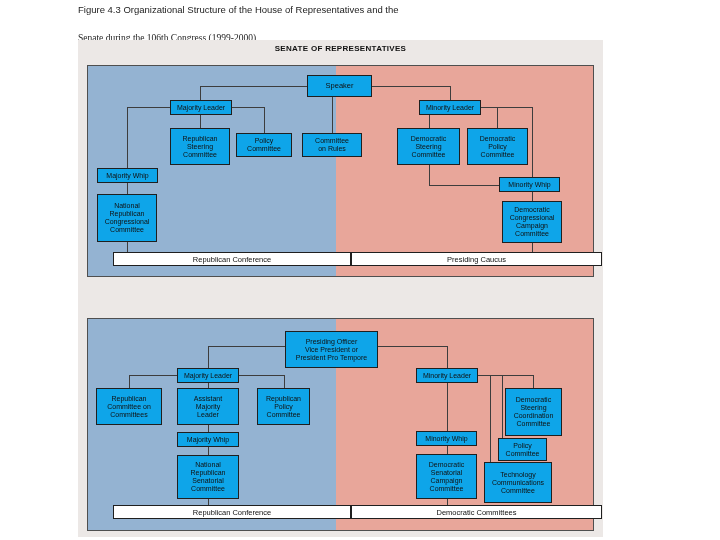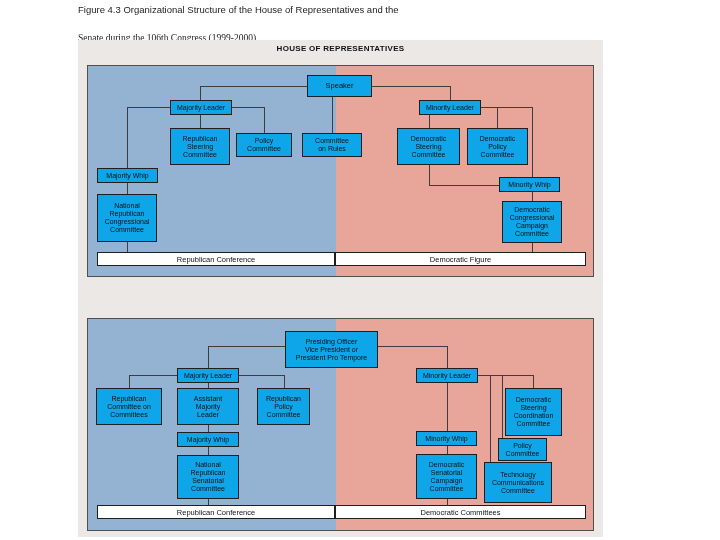--- a/index.html
+++ b/index.html
@@ -11,36 +11,36 @@
                 font-weight:bold;color:#111;letter-spacing:.3px;}
   .panel{position:absolute;left:87px;width:505px;border:1px solid #4f4f4f;}
   .half{position:absolute;top:0;height:100%;}
   .half.rep{left:0;width:248px;background:#94b3d2;}
   .half.dem{left:248px;right:0;background:#e8a69a;}
   .node{position:absolute;background:#0ea5e9;border:1px solid #1f1f1f;color:#111;
         display:flex;align-items:center;justify-content:center;text-align:center;
         font-size:7px;line-height:8px;white-space:pre-line;box-sizing:border-box;z-index:3;}
   .bar{position:absolute;background:#ffffff;border:1px solid #1f1f1f;color:#111;
        display:flex;align-items:center;justify-content:center;text-align:center;
-       font-size:7.5px;box-sizing:border-box;z-index:3;}
+       font-size:7.5px;box-sizing:border-box;z-index:3;margin-left:16px;}
   .hline,.vline{position:absolute;background:#3d3d3d;z-index:2;}
   .hline{height:1px;}
   .vline{width:1px;}
 </style>
 </head>
 <body>
 
 <div id="page">
 
   <div class="title-line" style="top:4px;">Figure 4.3 Organizational Structure of the House of Representatives and the</div>
   <div class="title-line" style="top:33px;font-family:Liberation Serif, serif;">Senate during the 106th Congress (1999-2000)</div>
 
   <div id="figure-bg"></div>
 
-  <div class="panel-header" style="top:44px;">HOUSE OF REPRESENTATIVES</div>
+  <div class="panel-header" style="top:44px;">SENATE OF REPRESENTATIVES</div>
 
   <div class="panel" style="top:65px;height:210px;">
     <div class="half rep"></div>
     <div class="half dem"></div>
   </div>
 
   <div class="hline" style="left:200px;top:86px;width:107px;"></div>
   <div class="vline" style="left:200px;top:86px;height:14px;"></div>
   <div class="hline" style="left:372px;top:86px;width:78px;"></div>
   <div class="vline" style="left:450px;top:86px;height:14px;"></div>
@@ -81,21 +81,21 @@
 Committee</div>
   <div class="node" style="left:467px;top:128px;width:61px;height:37px;">Democratic
 Policy
 Committee</div>
   <div class="node" style="left:499px;top:177px;width:61px;height:15px;">Minority Whip</div>
   <div class="node" style="left:502px;top:201px;width:60px;height:42px;">Democratic
 Congressional
 Campaign
 Committee</div>
   <div class="bar" style="left:97px;top:252px;width:238px;height:14px;">Republican Conference</div>
-  <div class="bar" style="left:335px;top:252px;width:251px;height:14px;">Democratic Figure</div>
+  <div class="bar" style="left:335px;top:252px;width:251px;height:14px;">Presiding Caucus</div>
 
 
   <div class="panel" style="top:318px;height:211px;">
     <div class="half rep"></div>
     <div class="half dem"></div>
   </div>
 
   <div class="hline" style="left:208px;top:346px;width:77px;"></div>
   <div class="vline" style="left:208px;top:346px;height:22px;"></div>
   <div class="hline" style="left:378px;top:346px;width:69px;"></div>

